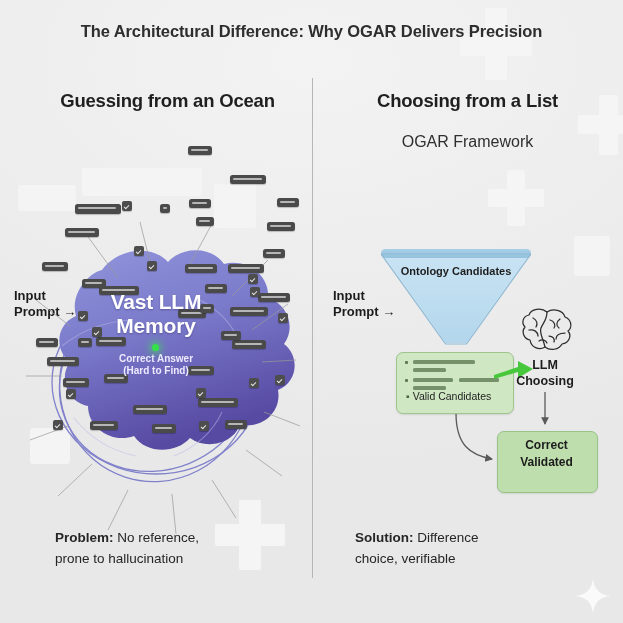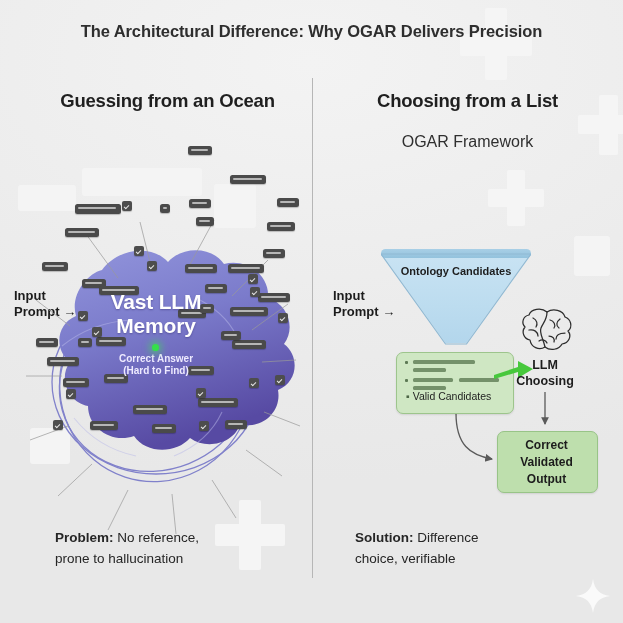--- a/index.html
+++ b/index.html
@@ -373,21 +373,20 @@
   </svg>
   <div class="llm-label">
     <div>LLM</div>
     <div>Choosing</div>
   </div>
 
   <div class="outbox"></div>
   <div class="out-txt">
     <div>Correct</div>
     <div>Validated</div>
-    <div>Output</div>
   </div>
 
   <div class="foot" id="foot-left">
     <b>Problem:</b><span> No reference,</span><br>
     <span>prone to hallucination</span>
   </div>
   <div class="foot" id="foot-right">
     <b>Solution:</b><span> Difference</span><br>
     <span>choice, verifiable</span>
   </div>

